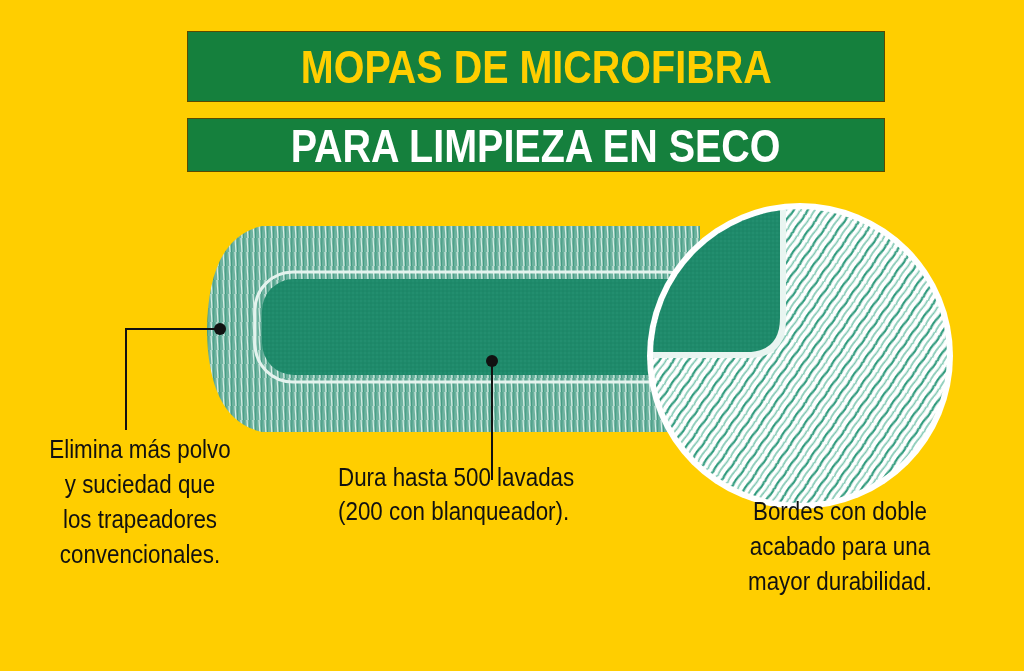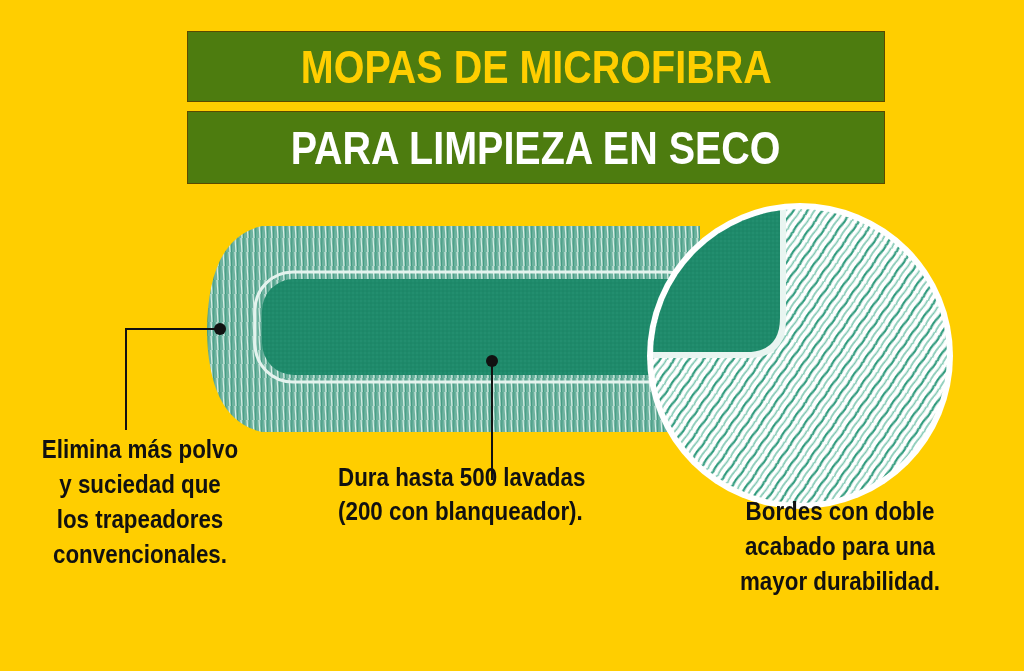--- a/index.html
+++ b/index.html
@@ -4,33 +4,33 @@
   <style>
     html, body { margin: 0; padding: 0; }
     body {
       width: 1024px; height: 671px; overflow: hidden;
       background: #FFCE00;
       position: relative;
       font-family: "Liberation Sans", "DejaVu Sans", sans-serif;
     }
     .banner {
       position: absolute; left: 188px; width: 696px;
-      background: #4d7c0f; box-shadow: 0 0 0 1px #5a4a00;
+      background: #15803d; box-shadow: 0 0 0 1px #5a4a00;
       display: flex; align-items: center; justify-content: center;
       font-weight: bold; letter-spacing: 0px;
       transform-origin: center;
     }
     .banner span { display: inline-block; transform: scaleX(0.84); white-space: nowrap; }
     #banner-1 { top: 32px; height: 69px; color: #FFCE00; font-size: 47px; }
-    #banner-2 { top: 112px; height: 71px; color: #fff; font-size: 47px; }
+    #banner-2 { top: 119px; height: 52px; color: #fff; font-size: 47px; }
 
     .mop-svg { position: absolute; left: 0; top: 0; }
 
     .callout-text {
-      position: absolute; color: #111; font-weight: bold;
+      position: absolute; color: #111; font-weight: normal;
       font-size: 26px; line-height: 35px;
     }
     .callout-text div { white-space: nowrap; transform: scaleX(0.86); }
     #callout-left { left: 10px; top: 432px; width: 260px; text-align: center; }
     #callout-left div { transform-origin: center; }
     #callout-mid { left: 330px; top: 460px; width: 320px; text-align: left; line-height: 34px;}
     #callout-mid div { transform-origin: left; margin-left: 8px; }
     #callout-right { left: 700px; top: 494px; width: 280px; text-align: center; line-height: 35px;}
     #callout-right div { transform-origin: center; }
   </style>

